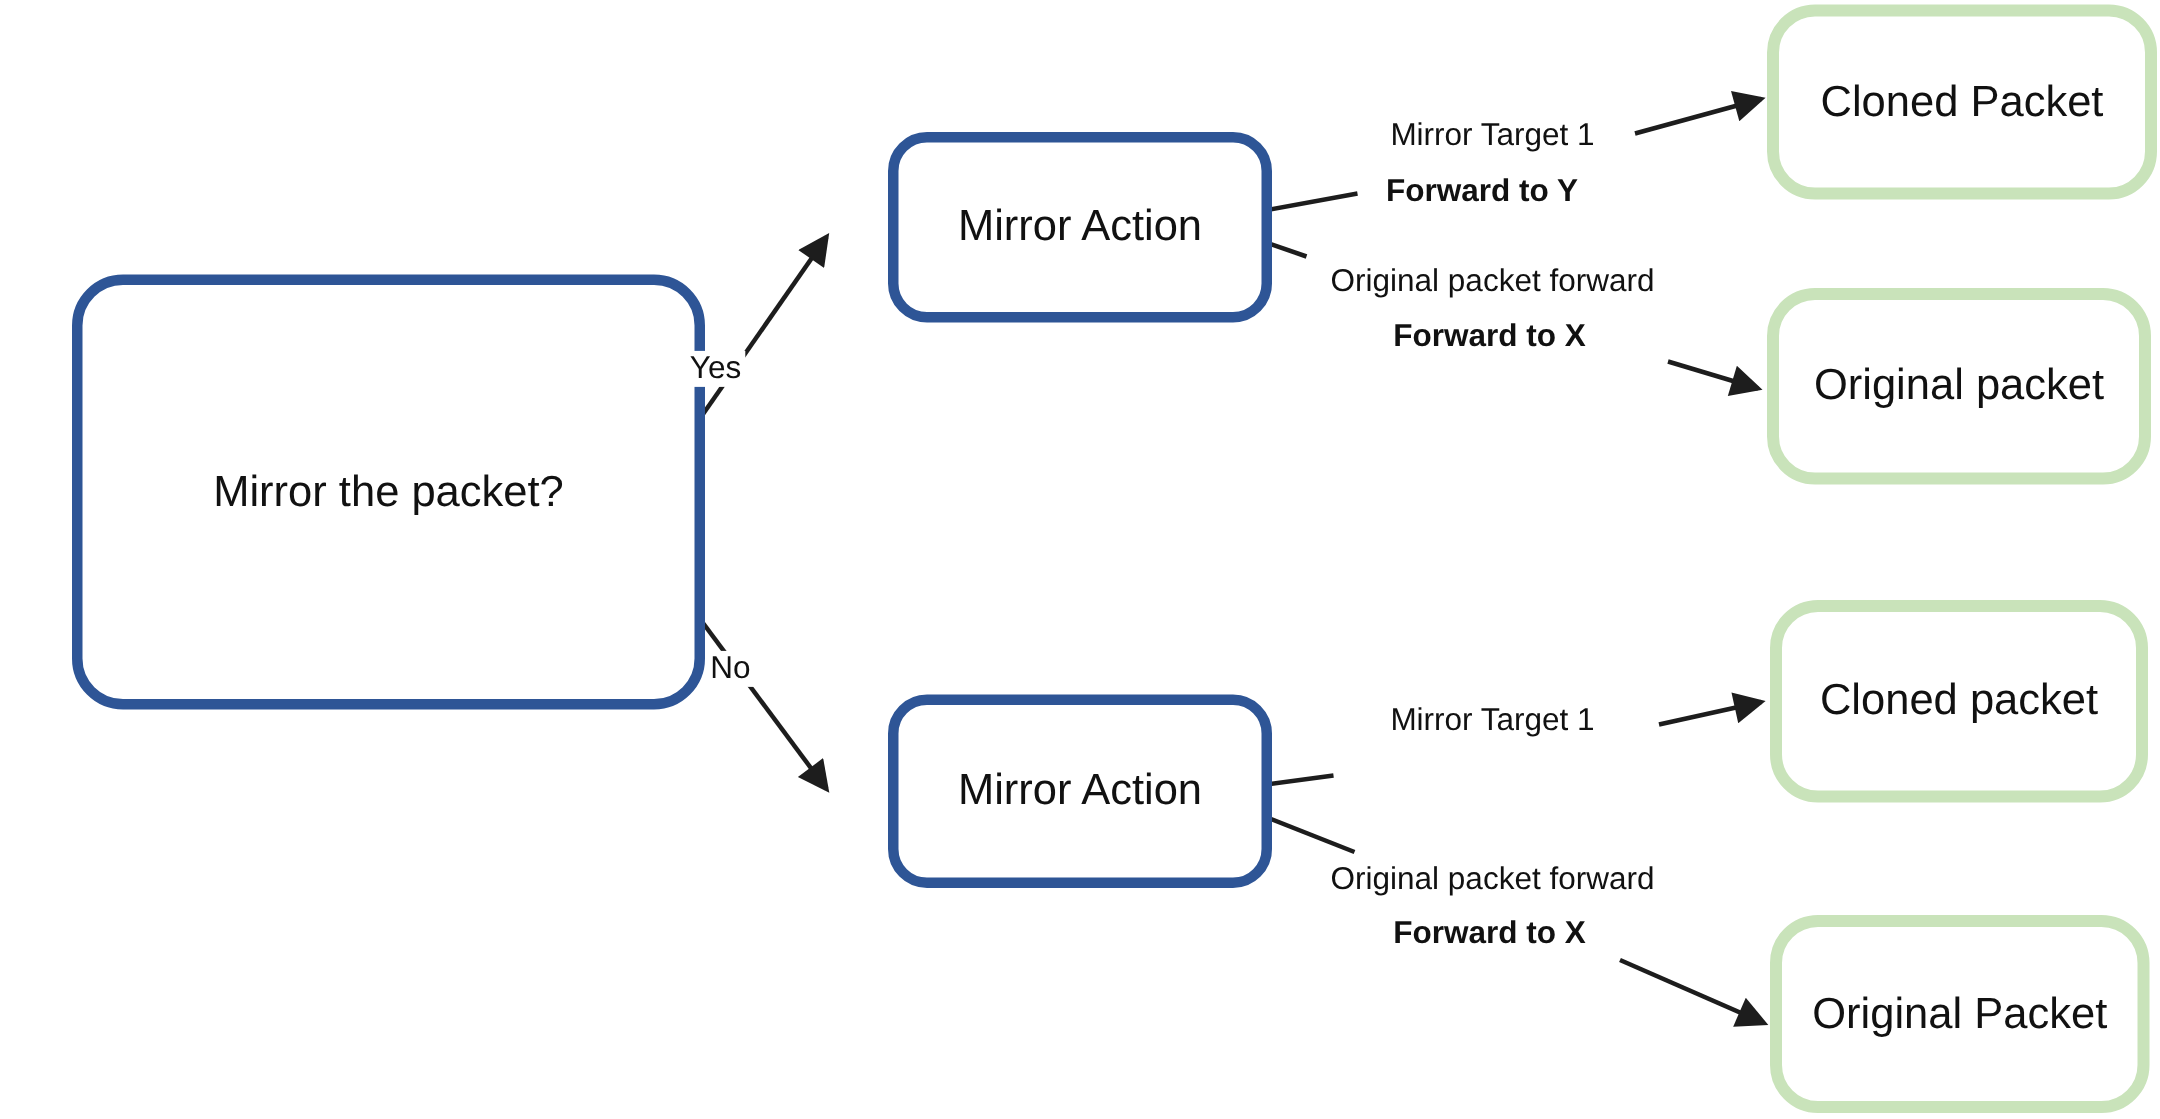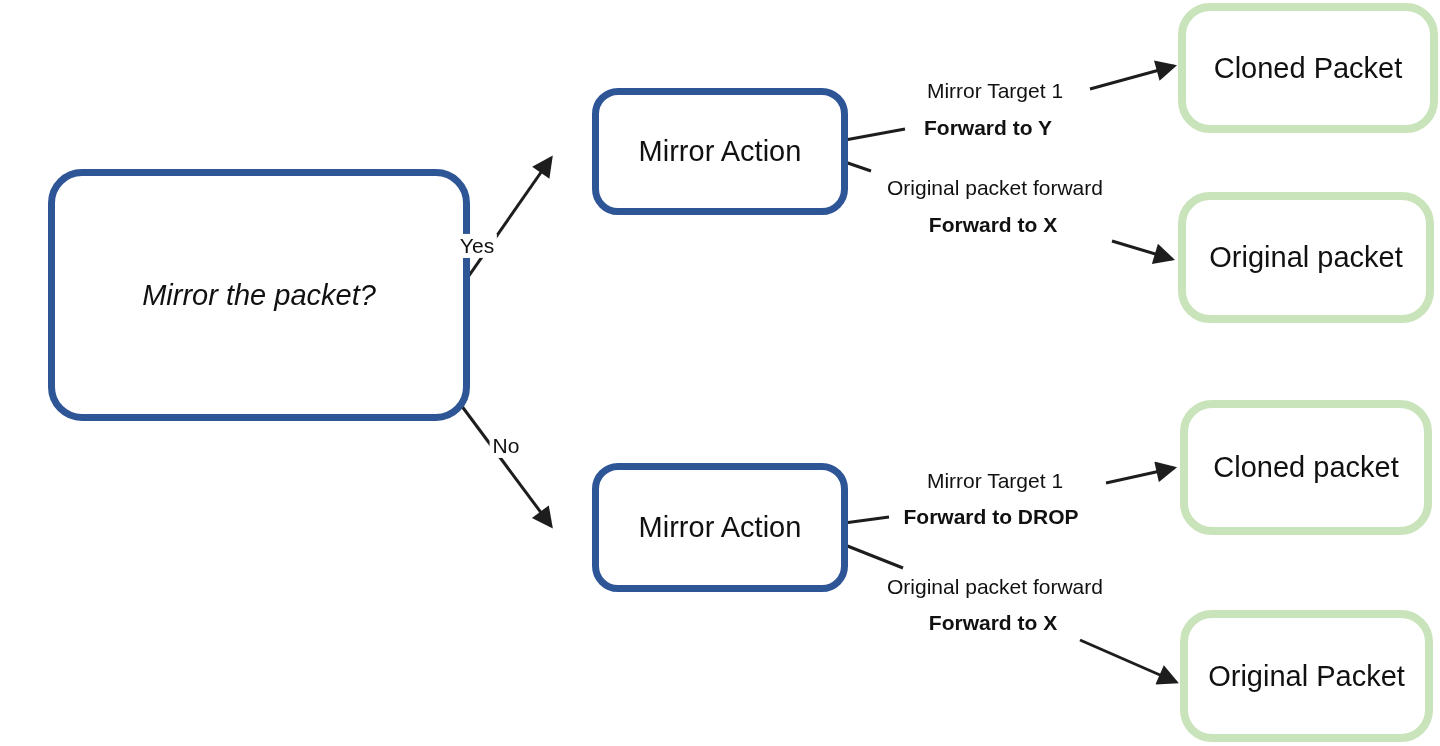--- a/index.html
+++ b/index.html
@@ -14,34 +14,34 @@
   .canvas{position:relative;width:1440px;height:746px;background:#ffffff;}
   svg.wires{position:absolute;left:0;top:0;width:1440px;height:746px;}
   svg.wires line{stroke:var(--line);stroke-width:3;}
   svg.wires .arrowhead{fill:var(--line);}
   .node{
     position:absolute;display:flex;align-items:center;justify-content:center;
     background:#ffffff;text-align:center;
   }
   .node.blue{border:7px solid var(--node-blue);border-radius:28px;font-size:29px;margin-left:40px;}
   .node.green{border:8px solid var(--node-green);border-radius:32px;font-size:29px;}
-  .decision{left:8px;top:169px;width:422px;height:252px;border-radius:34px !important;font-size:30px;font-style:italic;}
+  .decision{left:8px;top:183px;width:422px;height:290px;border-radius:34px !important;font-size:30px;}
   .action-yes{left:552px;top:88px;width:256px;height:127px;border-radius:26px !important;}
   .action-no{left:552px;top:463px;width:256px;height:129px;border-radius:26px !important;}
   .out-cloned-yes{left:1178px;top:3px;width:260px;height:130px;}
   .out-original-yes{left:1178px;top:192px;width:256px;height:131px;}
   .out-cloned-no{left:1180px;top:400px;width:252px;height:135px;}
   .out-original-no{left:1180px;top:610px;width:253px;height:132px;}
   .edge-label{
     position:absolute;transform:translate(-50%,-50%);
     font-size:21px;line-height:1.15;background:#ffffff;padding:0 3px;white-space:nowrap;text-align:right;
   }
   .edge-label.bold{font-weight:bold;}
   .lbl-yes{left:477px;top:246px;}
-  .lbl-no{left:487px;top:446px;margin-left:19px;}
+  .lbl-no{left:487px;top:446px;}
   .lbl-mt1-top{left:995px;top:91px;}
   .lbl-fwdy{left:988px;top:128px;}
   .lbl-opf-top{left:995px;top:188px;}
   .lbl-fwdx-top{left:993px;top:225px;}
   .lbl-mt1-bot{left:995px;top:481px;}
   .lbl-fwddrop{left:991px;top:517px;}
   .lbl-opf-bot{left:995px;top:587px;}
   .lbl-fwdx-bot{left:993px;top:623px;}
 </style>
 </head>
@@ -102,17 +102,16 @@
 
   <div class="edge-label lbl-yes">Yes</div>
   <div class="edge-label lbl-no">No</div>
 
   <div class="edge-label lbl-mt1-top">Mirror Target 1</div>
   <div class="edge-label bold lbl-fwdy">Forward to Y</div>
   <div class="edge-label lbl-opf-top">Original packet forward</div>
   <div class="edge-label bold lbl-fwdx-top">Forward to X</div>
 
   <div class="edge-label lbl-mt1-bot">Mirror Target 1</div>
-  <div class="edge-label bold lbl-fwddrop">Forward to DROP</div>
   <div class="edge-label lbl-opf-bot">Original packet forward</div>
   <div class="edge-label bold lbl-fwdx-bot">Forward to X</div>
 
 </div>
 
 </body></html>

